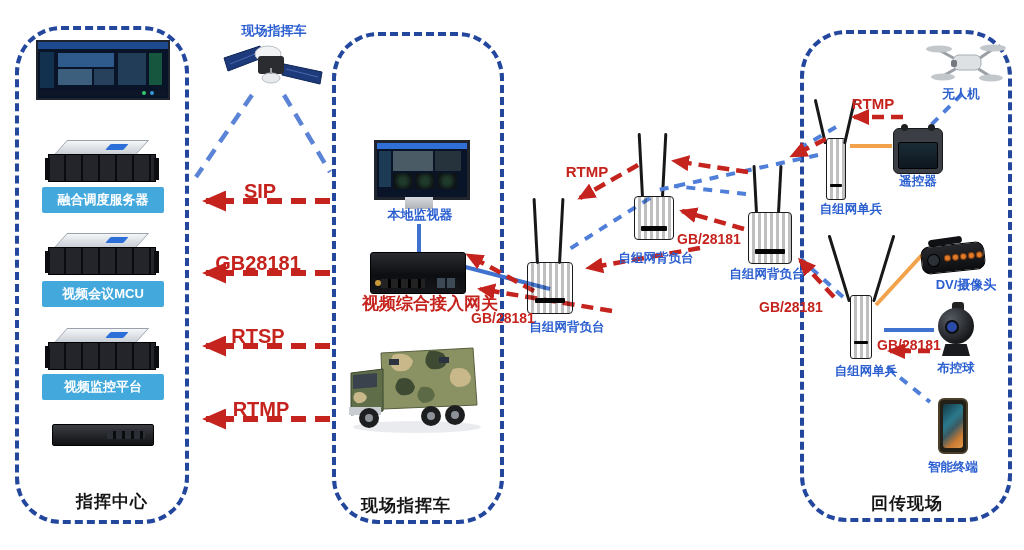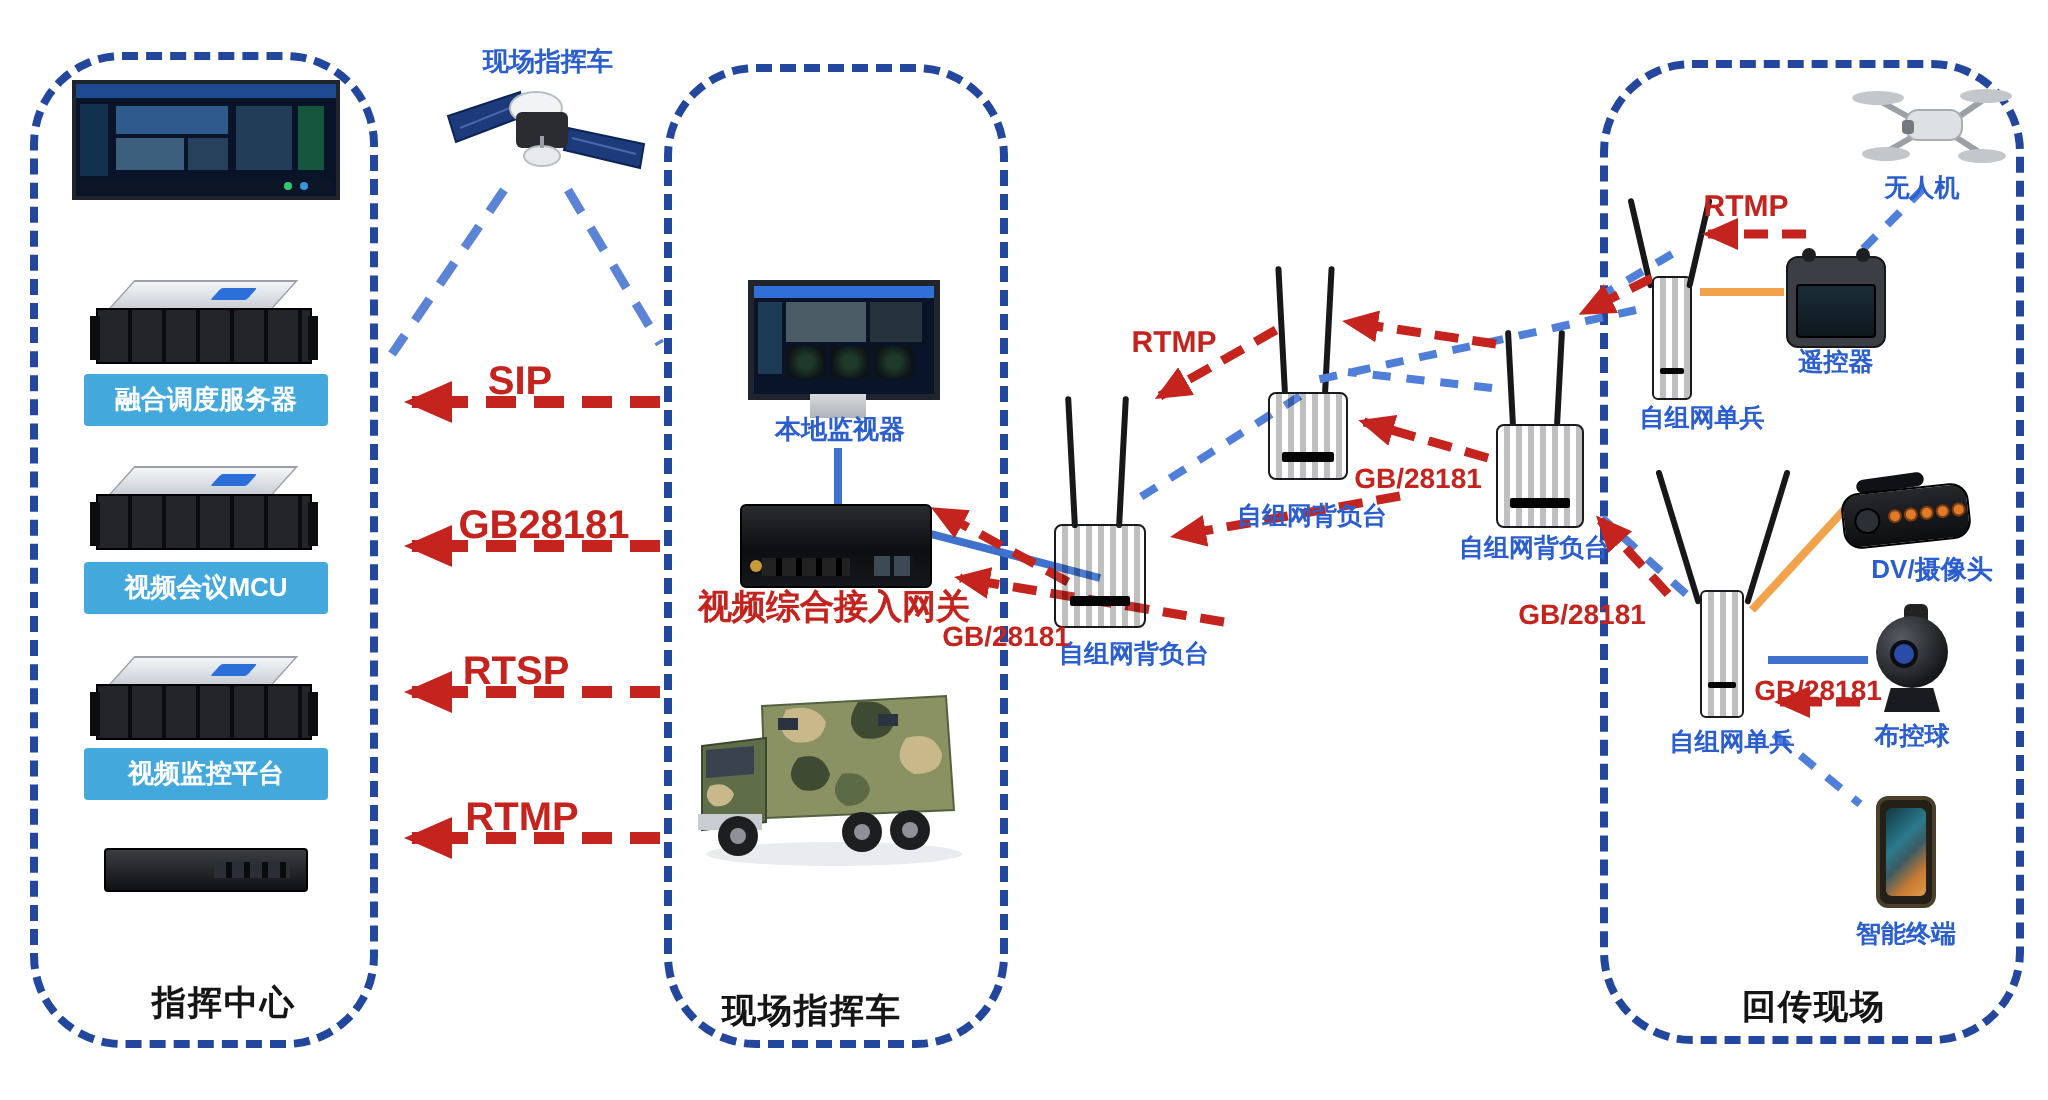--- a/index.html
+++ b/index.html
@@ -174,42 +174,42 @@
   </div>
   <div class="chip" style="left:42px;top:374px;width:122px;">视频监控平台</div>
 
   <div class="transcoder dev" style="left:52px;top:424px;width:100px;height:20px;">
     <div class="tc-ports"></div>
   </div>
 
   <div class="zone-title" style="left:60px;top:490px;width:104px;">指挥中心</div>
 
   <div class="rlab-big" style="left:230px;top:180px;width:60px;">SIP</div>
-  <div class="rlab-big" style="left:222px;top:252px;width:100px;">GB28181</div>
+  <div class="rlab-big" style="left:208px;top:252px;width:100px;">GB28181</div>
   <div class="rlab-big" style="left:228px;top:325px;width:60px;">RTSP</div>
   <div class="rlab-big" style="left:231px;top:398px;width:60px;">RTMP</div>
 
   <div class="dev screen" style="left:374px;top:140px;width:90px;height:54px;border-width:3px;">
     <div class="scr-head" style="height:6px;background:#2f6fd6;"></div>
     <div class="scr-side" style="top:8px;width:12px;background:#1d3b55;"></div>
     <div class="tile" style="left:16px;top:8px;width:40px;height:20px;background:#4a5b66;"></div>
     <div class="tile" style="left:58px;top:8px;width:26px;height:20px;background:#27333c;"></div>
     <div class="tile" style="left:16px;top:30px;width:20px;height:16px;background:radial-gradient(circle,#1f3a2a 25%,#0d1316 72%);"></div>
     <div class="tile" style="left:38px;top:30px;width:20px;height:16px;background:radial-gradient(circle,#1f3a2a 25%,#0d1316 72%);"></div>
     <div class="tile" style="left:60px;top:30px;width:20px;height:16px;background:radial-gradient(circle,#1f3a2a 25%,#0d1316 72%);"></div>
   </div>
   <div class="dev" style="left:405px;top:197px;width:28px;height:12px;background:linear-gradient(#d7dade,#aeb3b9);"></div>
   <div class="blab" style="left:372px;top:206px;width:96px;font-size:13px;">本地监视器</div>
 
   <div class="dev gateway" style="left:370px;top:252px;width:94px;height:40px;">
     <div class="gw-led"></div>
     <div class="gw-ports"></div>
     <div class="gw-eth"></div>
   </div>
-  <div class="gw-lab" style="left:336px;top:292px;width:162px;">视频综合接入网关</div>
+  <div class="gw-lab" style="left:336px;top:292px;width:162px;text-align:right;">视频综合接入网关</div>
 
   <div class="dev" style="left:343px;top:343px;">
     <svg width="148" height="96" viewBox="0 0 148 96">
       <ellipse cx="74" cy="84" rx="64" ry="6" fill="#e9ebee"></ellipse>
       <polygon points="38,10 130,5 134,62 40,66" fill="#8a9163" stroke="#55603f"></polygon>
       <path d="M50,12 q14,-4 20,6 q-2,12 -16,10 q-10,-4 -4,-16z" fill="#c9b98a"></path>
       <path d="M86,8 q16,-2 18,10 q-2,10 -16,8 q-10,-6 -2,-18z" fill="#3f4a33"></path>
       <path d="M110,26 q14,-4 18,8 q0,10 -14,10 q-12,-6 -4,-18z" fill="#c9b98a"></path>
       <path d="M56,36 q12,-4 16,8 q-2,10 -14,8 q-10,-6 -2,-16z" fill="#3f4a33"></path>
       <path d="M78,44 q12,-2 14,8 q-2,8 -12,8 q-10,-6 -2,-16z" fill="#5c6b45"></path>

